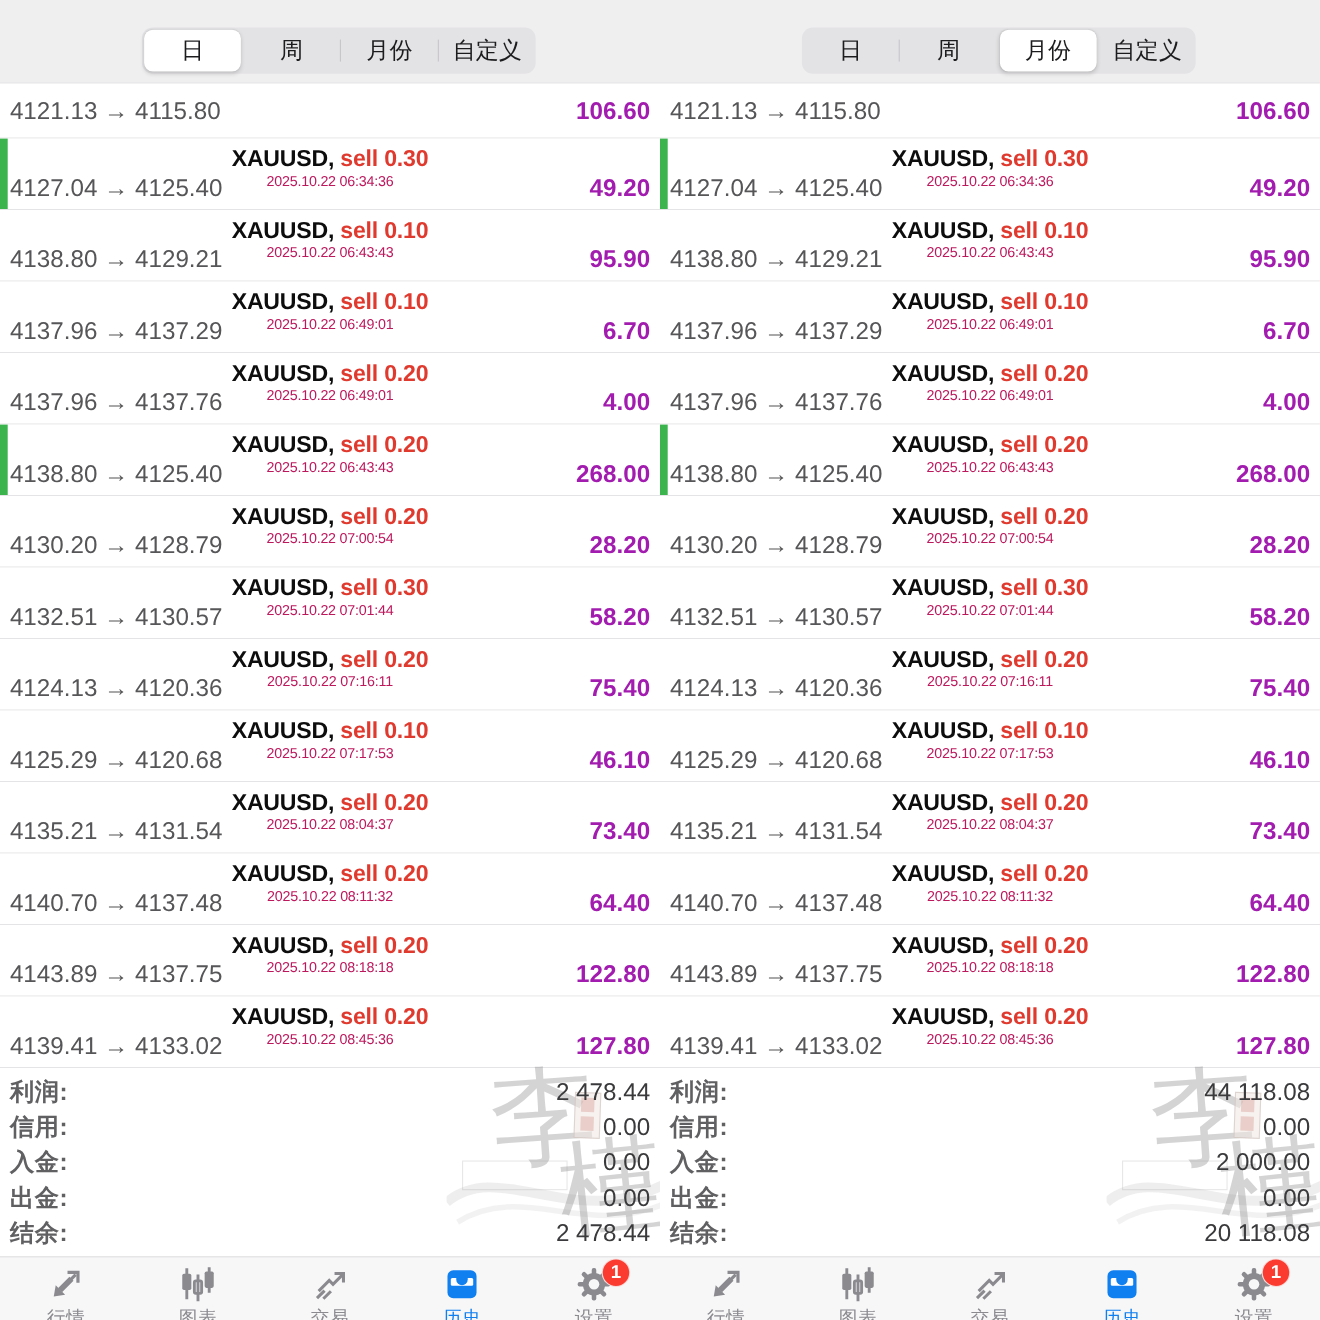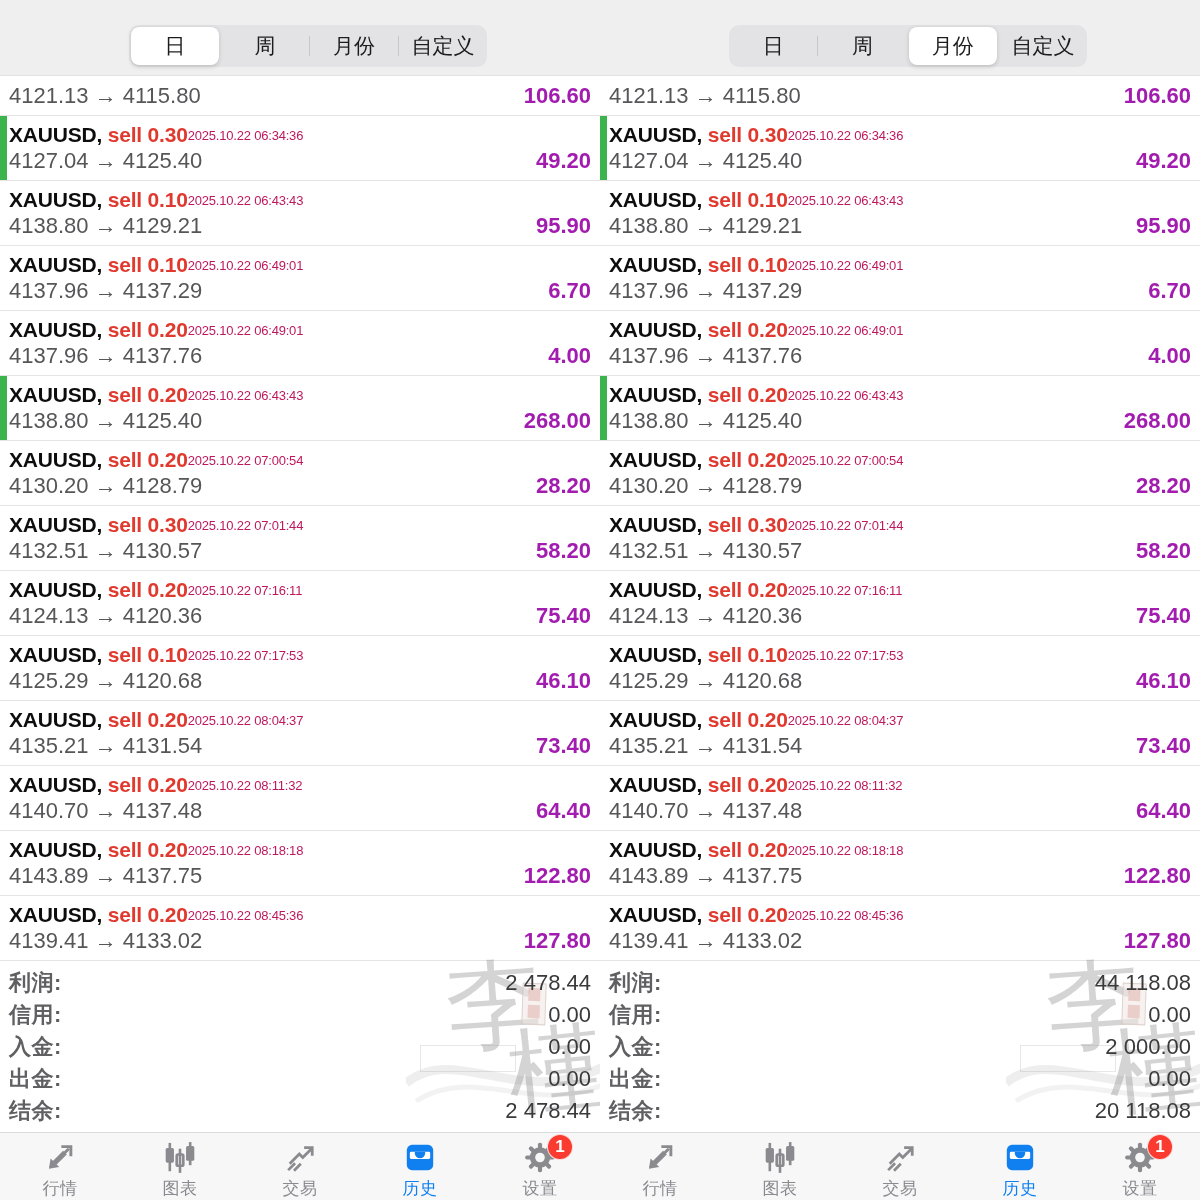--- a/index.html
+++ b/index.html
@@ -22,26 +22,26 @@
     font-size:21px; color:#1c1c1e; cursor:default; border-radius:8px;
   }
   .seg.selected {
     background:#fff; height:38px; margin:0 2px;
     box-shadow:0 1.5px 4px rgba(0,0,0,0.15), 0 0 1px rgba(0,0,0,0.06);
   }
   .seg-sep { width:1px; height:20px; background:#c7c6cb; flex:0 0 1px; }
 
   
   .row { position:relative; border-bottom:1px solid #e4e4e6; padding:0 9px; background:#fff; }
-  .row.partial { height:40px; display:flex; align-items:center; justify-content:space-between; }
+  .row.partial { height:50px; display:flex; align-items:center; justify-content:space-between; }
   .row.full { height:65px; }
   .row.marker::before {
     content:""; position:absolute; left:0; top:0; bottom:0; width:7px; background:#3cb44e;
   }
-  .l1 { display:flex; align-items:center; padding-top:7px; height:31px; }
+  .l1 { display:flex; align-items:center; padding-top:7px; height:31px;flex-direction:column; }
   .l2 { display:flex; justify-content:space-between; align-items:center; height:27px; }
   .symbol { font-weight:bold; font-size:21px; color:#0d0d0e; letter-spacing:-0.2px; }
   .side { color:#e03a2f; }
   .time { font-weight:normal; font-size:13px; color:#be185d; letter-spacing:-0.2px; }
   .prices { font-size:22px; color:#565658; }
   .profit { font-weight:bold; font-size:22px; color:#a21caf; }
 
   
   .summary { height:171px; padding:6px 9px 0; position:relative; background:#fff; }
   .sumrow { height:32px; display:flex; justify-content:space-between; align-items:center; position:relative; z-index:2; }

